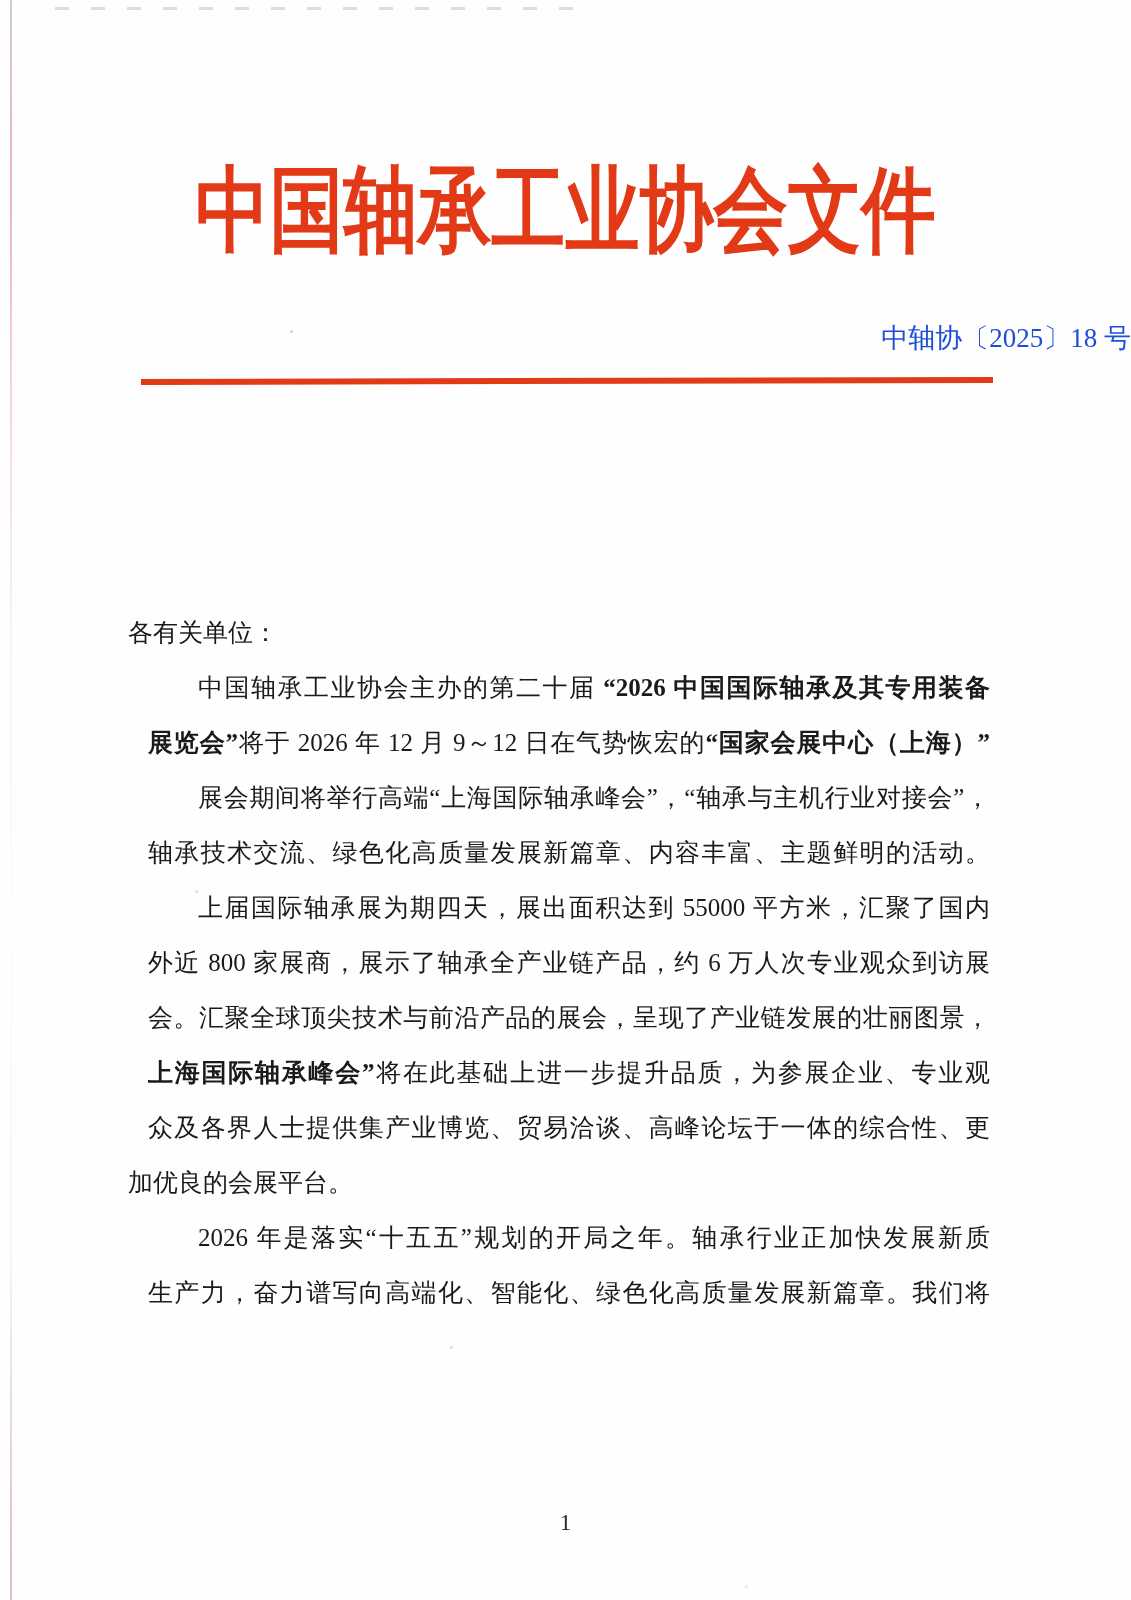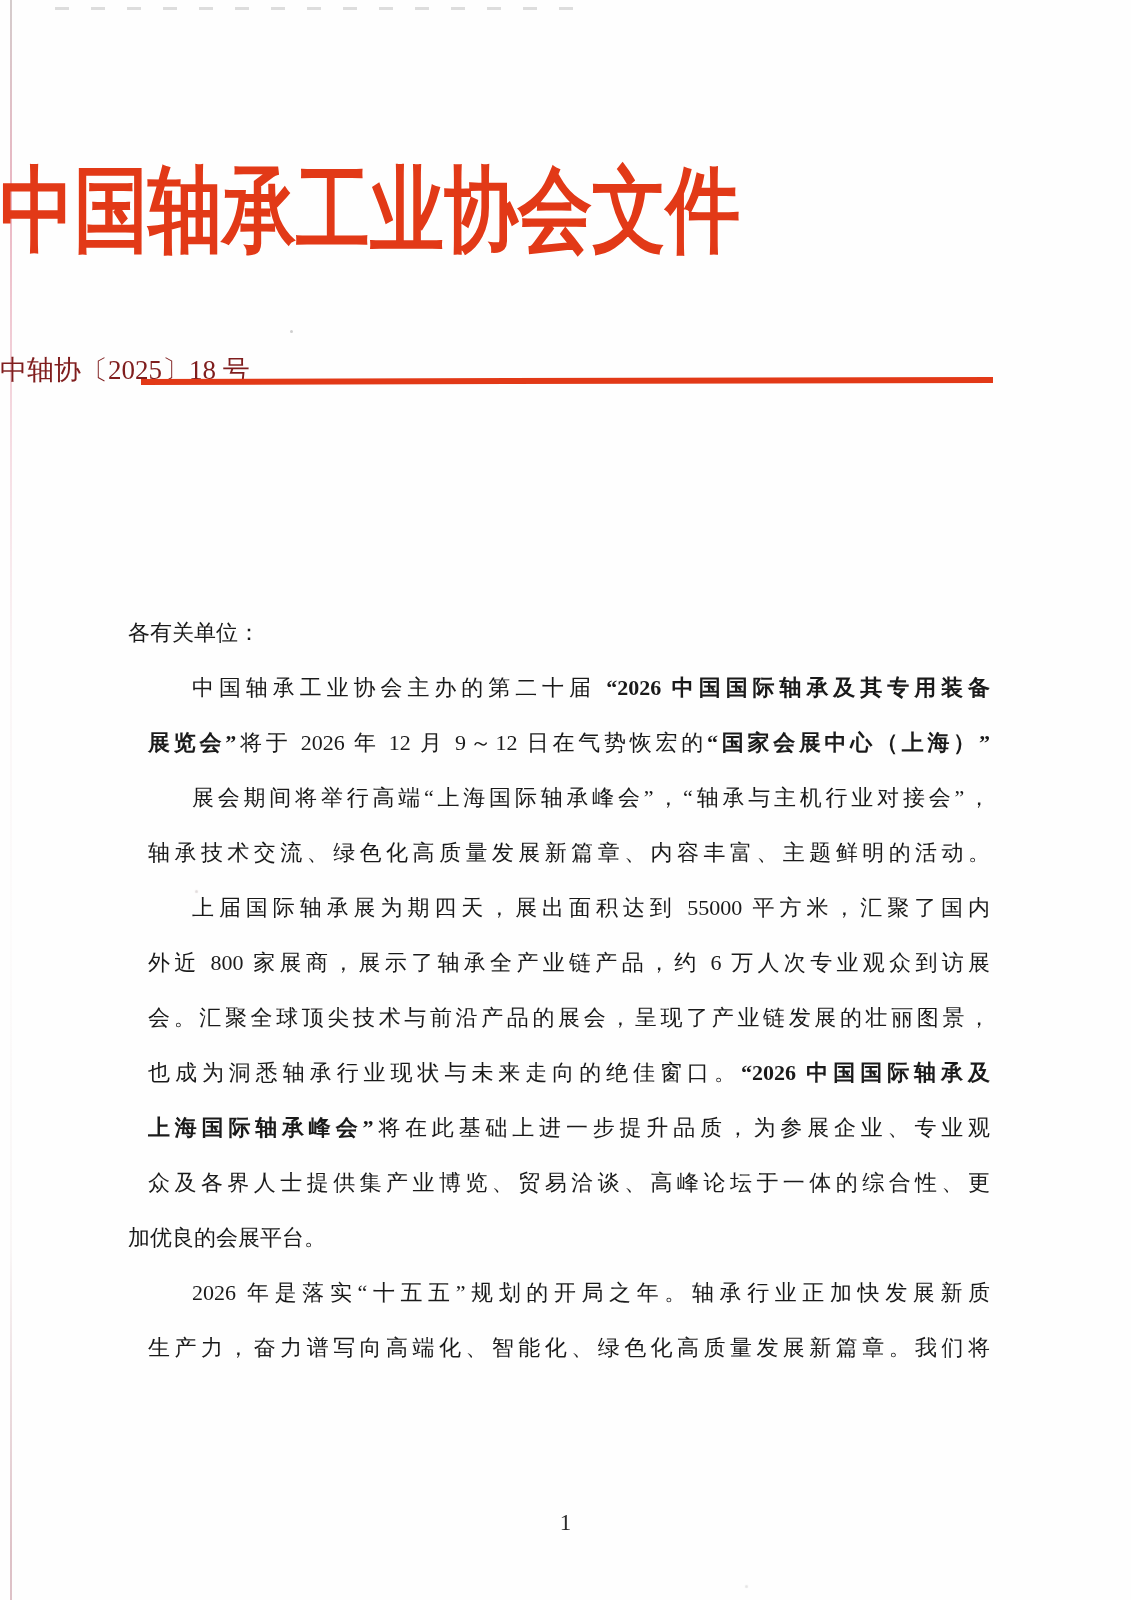--- a/index.html
+++ b/index.html
@@ -31,45 +31,45 @@
       rgba(135,135,135,0.28) 0 14px, rgba(255,255,255,0) 14px 36px);
   }
   .speck {
     position: absolute; width: 3px; height: 3px; border-radius: 50%;
     background: rgba(120,120,120,0.35);
     box-shadow: 160px 1016px 1px rgba(130,130,130,0.3),
                 -95px 560px 1px rgba(160,140,140,0.3),
                 455px 1255px 1px rgba(150,150,150,0.25);
   }
   
-  .letterhead { position: absolute; top: 164px; left: 0; width: 100%; text-align: left; }
+  .letterhead { position: absolute; top: 164px; left: 0; width: 100%; text-align: center; }
   .letterhead .stretch {
     display: inline-block;
     font-size: 74px; line-height: 74px; font-weight: bold;
     transform: scaleY(1.26); transform-origin: top center;
     white-space: nowrap;
   }
   .docnum {
     position: absolute; top: 322px; left: 0; width: 100%;
-    text-align: left; font-size: 27px; line-height: 32px; color: #7f1d1d; margin-top: 32px;
+    text-align: right; font-size: 27px; line-height: 32px; color: #1d4ed8;
   }
   .divider {
     position: absolute; top: 378px; left: 141px; width: 852px; height: 6px;
     transform: rotate(-0.12deg);
   }
   
   .title {
     position: absolute; top: 463px; left: 0; width: 100%;
     text-align: center; font-size: 35px; font-weight: bold;
     line-height: 59px; color: #161616; letter-spacing: 1px;
   }
   
   .docbody {
     position: absolute; top: 605px; left: 128px; width: 862px;
-    font-size: 22px; color: #1a1a1a;
+    font-size: 25px; color: #1a1a1a;
   }
   .docbody .line { line-height: 55px; height: 55px; text-align: left; }
   .docbody .line.just { text-align: justify; text-align-last: justify; margin-left: 20px; }
   .docbody .line.indent { text-indent: 2em; }
   .b { font-weight: bold; }
   .pagenum {
     position: absolute; top: 1510px; left: 0; width: 100%;
     text-align: center; font-size: 23px; color: #2a2a2a;
   }
 </style>
@@ -94,21 +94,20 @@
 
   <div class="docbody">
       <div class="line"><span>各有关单位：</span></div>
       <div class="line indent just"><span>中国轴承工业协会主办的第二十届 </span><span class="b">“2026 中国国际轴承及其专用装备</span></div>
       <div class="line just"><span class="b">展览会”</span><span>将于 2026 年 12 月 9～12 日在气势恢宏的</span><span class="b">“国家会展中心（上海）”</span></div>
       <div class="line indent just"><span>展会期间将举行高端“上海国际轴承峰会”，“轴承与主机行业对接会”，</span></div>
       <div class="line just"><span>轴承技术交流、绿色化高质量发展新篇章、内容丰富、主题鲜明的活动。</span></div>
       <div class="line indent just"><span>上届国际轴承展为期四天，展出面积达到 55000 平方米，汇聚了国内</span></div>
       <div class="line just"><span>外近 800 家展商，展示了轴承全产业链产品，约 6 万人次专业观众到访展</span></div>
       <div class="line just"><span>会。汇聚全球顶尖技术与前沿产品的展会，呈现了产业链发展的壮丽图景，</span></div>
-      <div class="line just"><span>也成为洞悉轴承行业现状与未来走向的绝佳窗口。</span><span class="b">“2026 中国国际轴承及</span></div>
       <div class="line just"><span class="b">上海国际轴承峰会”</span><span>将在此基础上进一步提升品质，为参展企业、专业观</span></div>
       <div class="line just"><span>众及各界人士提供集产业博览、贸易洽谈、高峰论坛于一体的综合性、更</span></div>
       <div class="line"><span>加优良的会展平台。</span></div>
       <div class="line indent just"><span>2026 年是落实“十五五”规划的开局之年。轴承行业正加快发展新质</span></div>
       <div class="line just"><span>生产力，奋力谱写向高端化、智能化、绿色化高质量发展新篇章。我们将</span></div>
     </div>
 
   <div class="pagenum">1</div>
 </div>
 

